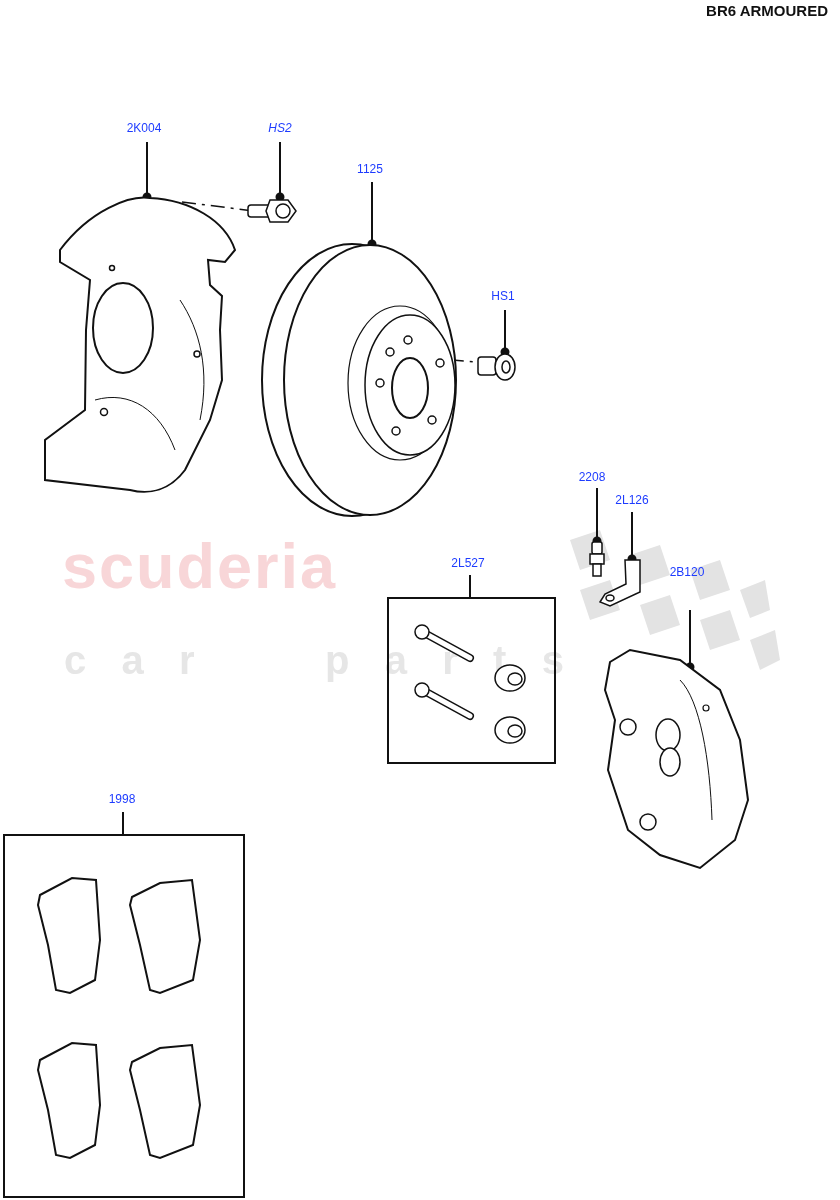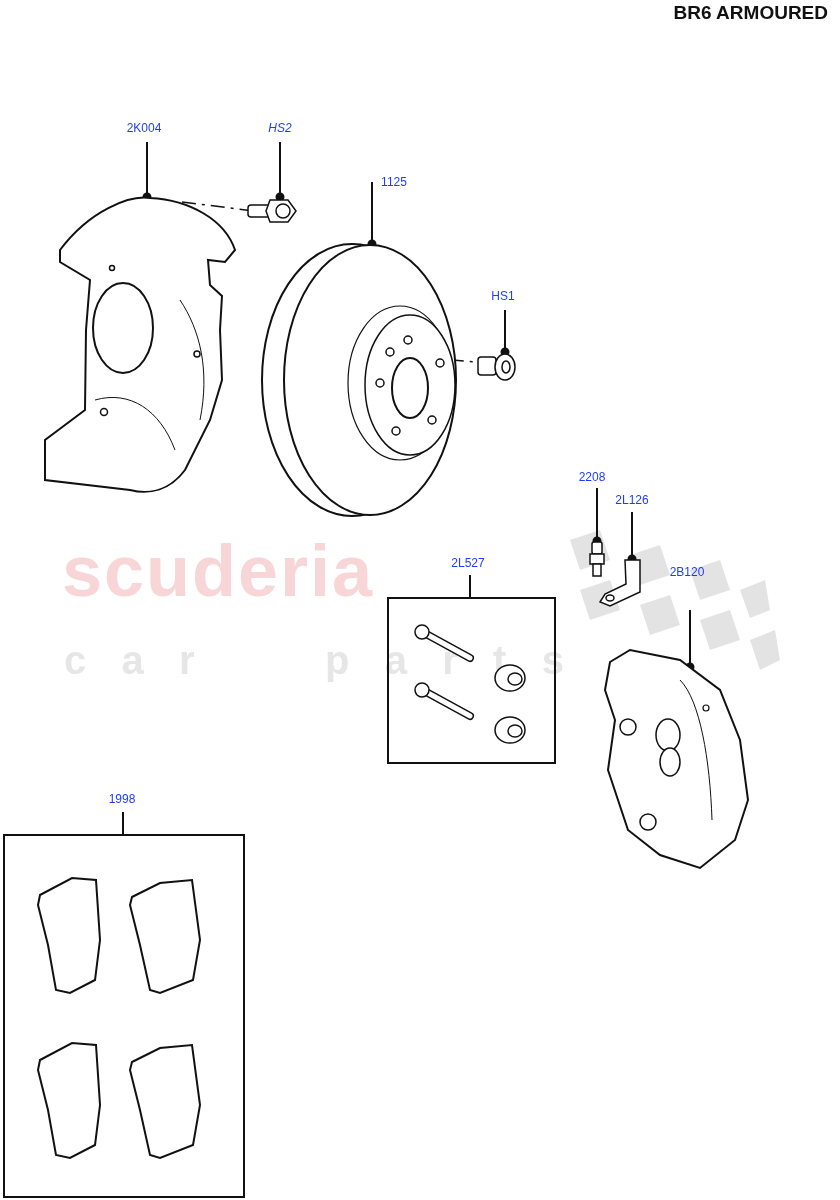--- a/index.html
+++ b/index.html
@@ -1,18 +1,18 @@
 <!DOCTYPE html>
 <html><head>
 <meta charset="utf-8">
 <style>
   html, body { margin:0; padding:0; background:#fff; }
   body { width:840px; height:1200px; position:relative; overflow:hidden; font-family:"Liberation Sans", sans-serif; }
-  .title { position:absolute; right:12px; top:2px; font-size:19px; font-weight:bold; color:#111; }
-  .wm-main { position:absolute; left:62px; top:535px; font-size:72px; font-weight:bold; color:#f8d6d8; letter-spacing:2px; line-height:1; }
+  .title { position:absolute; right:12px; top:2px; font-size:15px; font-weight:bold; color:#111; }
+  .wm-main { position:absolute; left:62px; top:535px; font-size:63px; font-weight:bold; color:#f8d6d8; letter-spacing:2px; line-height:1; }
   .wm-sub { position:absolute; left:64px; top:640px; width:500px; font-size:40px; font-weight:bold; color:#e6e6e6; line-height:1; display:flex; justify-content:space-between; }
   .lbl { position:absolute; font-size:12px; color:#1e3cff; line-height:1; transform:translateX(-50%); white-space:nowrap; }
   svg.art { position:absolute; left:0; top:0; }
   .box { position:absolute; border:2px solid #111; }
 </style>
 </head>
 <body>
 
 <div class="title">BR6 ARMOURED</div>
 
@@ -144,19 +144,19 @@
     <path d="M40,1060 L72,1043 L96,1045 L100,1105 L95,1145 L70,1158 L56,1155 L48,1110 L38,1070 Z"></path>
     <path d="M132,1062 L160,1048 L192,1045 L200,1105 L193,1145 L160,1158 L150,1155 L140,1110 L130,1070 Z"></path>
   </g>
 </svg>
 
 <div class="box" style="left:387px;top:597px;width:165px;height:163px;"></div>
 <div class="box" style="left:3px;top:834px;width:238px;height:360px;"></div>
 
 <div class="lbl" style="left:144px;top:122px;">2K004</div>
 <div class="lbl" style="left:280px;top:122px;font-style:italic;">HS2</div>
-<div class="lbl" style="left:370px;top:176px;margin-left:24px;">1125</div>
+<div class="lbl" style="left:370px;top:163px;">1125</div>
 <div class="lbl" style="left:503px;top:290px;">HS1</div>
 <div class="lbl" style="left:592px;top:471px;">2208</div>
 <div class="lbl" style="left:632px;top:494px;">2L126</div>
 <div class="lbl" style="left:468px;top:557px;">2L527</div>
 <div class="lbl" style="left:687px;top:566px;">2B120</div>
 <div class="lbl" style="left:122px;top:793px;">1998</div>
 
 </body></html>

